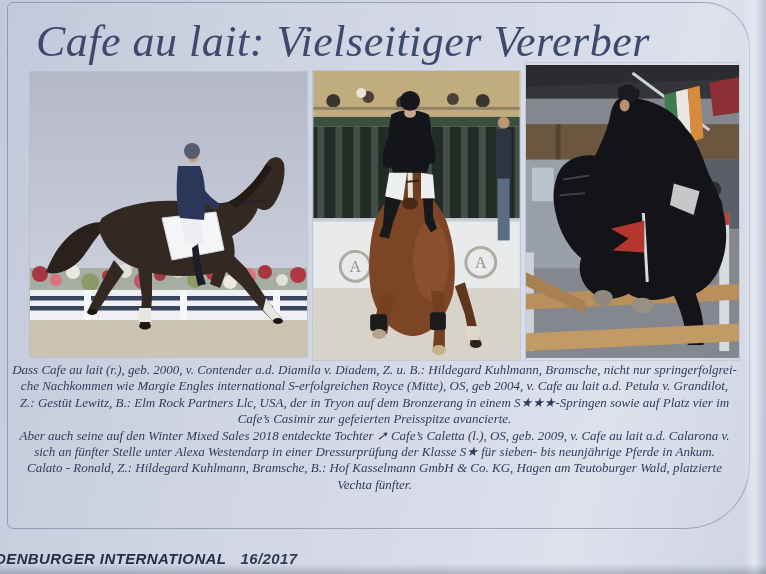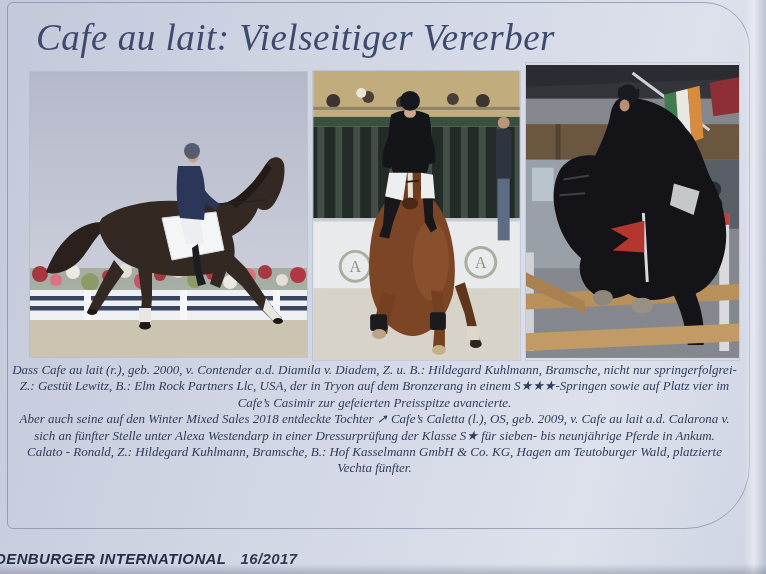--- a/index.html
+++ b/index.html
@@ -4,21 +4,21 @@
 <style>
   html,body{margin:0;padding:0;}
   body{width:766px;height:574px;overflow:hidden;background:#cdd2e1;}
   .canvas{position:relative;width:766px;height:574px;overflow:hidden;
     background:linear-gradient(105deg,#c3c9da 0%,#ced3e2 30%,#d8dce9 62%,#dde1ec 78%,#cfd4e3 100%);
     font-family:"Liberation Serif",serif;}
   .frame{position:absolute;left:7px;top:2px;right:16px;bottom:45px;
     border:1px solid rgba(120,130,158,.65);
     border-radius:6px 46px 64px 6px;pointer-events:none;}
   .title{position:absolute;left:36px;top:16px;margin:0;font-style:italic;font-weight:400;
-    font-size:37px;letter-spacing:.5px;color:#3e4a6d;white-space:nowrap;}
+    font-size:44px;letter-spacing:.5px;color:#3e4a6d;white-space:nowrap;}
   .photo{position:absolute;margin:0;padding:0;overflow:hidden;box-shadow:0 0 0 1px rgba(140,146,168,.25);}
   .photo svg{display:block;width:100%;height:100%;}
   .p1{left:30px;top:72px;width:277px;height:285px;}
   .p2{left:313px;top:71px;width:207px;height:289px;}
   .p3{left:526px;top:63px;width:213px;height:297px;}
   .bodytext{position:absolute;left:6px;right:23px;top:362px;text-align:center;}
   .tline{font-style:italic;font-size:13px;line-height:16.4px;color:#303c5e;white-space:nowrap;}
   .footer{position:absolute;left:-5px;top:550px;font-family:"Liberation Sans",sans-serif;
     font-style:italic;font-weight:bold;font-size:15px;letter-spacing:.4px;color:#252e47;white-space:nowrap;}
   .footer .issue{margin-left:14px;color:#323b52;}
@@ -215,20 +215,21 @@
         <line x1="34" y1="132" x2="60" y2="130" stroke="#3f4046" stroke-width="2"></line>
       </g>
       <line x1="119" y1="150" x2="123" y2="220" stroke="#d8dade" stroke-width="3"></line>
       <polygon points="120,158 86,166 104,176 88,188 120,190" fill="#b3372e"></polygon>
       <polygon points="0,272 216,262 216,280 0,290" fill="#c29a66"></polygon>
     </svg>
   </figure>
 
   <div class="bodytext">
     <div class="tline">Dass Cafe au lait (r.), geb. 2000, v. Contender a.d. Diamila v. Diadem, Z. u. B.: Hildegard Kuhlmann, Bramsche, nicht nur springerfolgrei-</div>
+    <div class="tline">che Nachkommen wie Margie Engles international S-erfolgreichen Royce (Mitte), OS, geb 2004, v. Cafe au lait a.d. Petula v. Grandilot,</div>
     <div class="tline">Z.: Gestüt Lewitz, B.: Elm Rock Partners Llc, USA, der in Tryon auf dem Bronzerang in einem S★★★-Springen sowie auf Platz vier im</div>
     <div class="tline">Cafe’s Casimir zur gefeierten Preisspitze avancierte.</div>
     <div class="tline">Aber auch seine auf den Winter Mixed Sales 2018 entdeckte Tochter ➚ Cafe’s Caletta (l.), OS, geb. 2009, v. Cafe au lait a.d. Calarona v.</div>
     <div class="tline">sich an fünfter Stelle unter Alexa Westendarp in einer Dressurprüfung der Klasse S★ für sieben- bis neunjährige Pferde in Ankum.</div>
     <div class="tline">Calato - Ronald, Z.: Hildegard Kuhlmann, Bramsche, B.: Hof Kasselmann GmbH &amp; Co. KG, Hagen am Teutoburger Wald, platzierte</div>
     <div class="tline">Vechta fünfter.</div>
   </div>
 
   <div class="footer">
     <span>DENBURGER INTERNATIONAL</span><span class="issue">16/2017</span>

